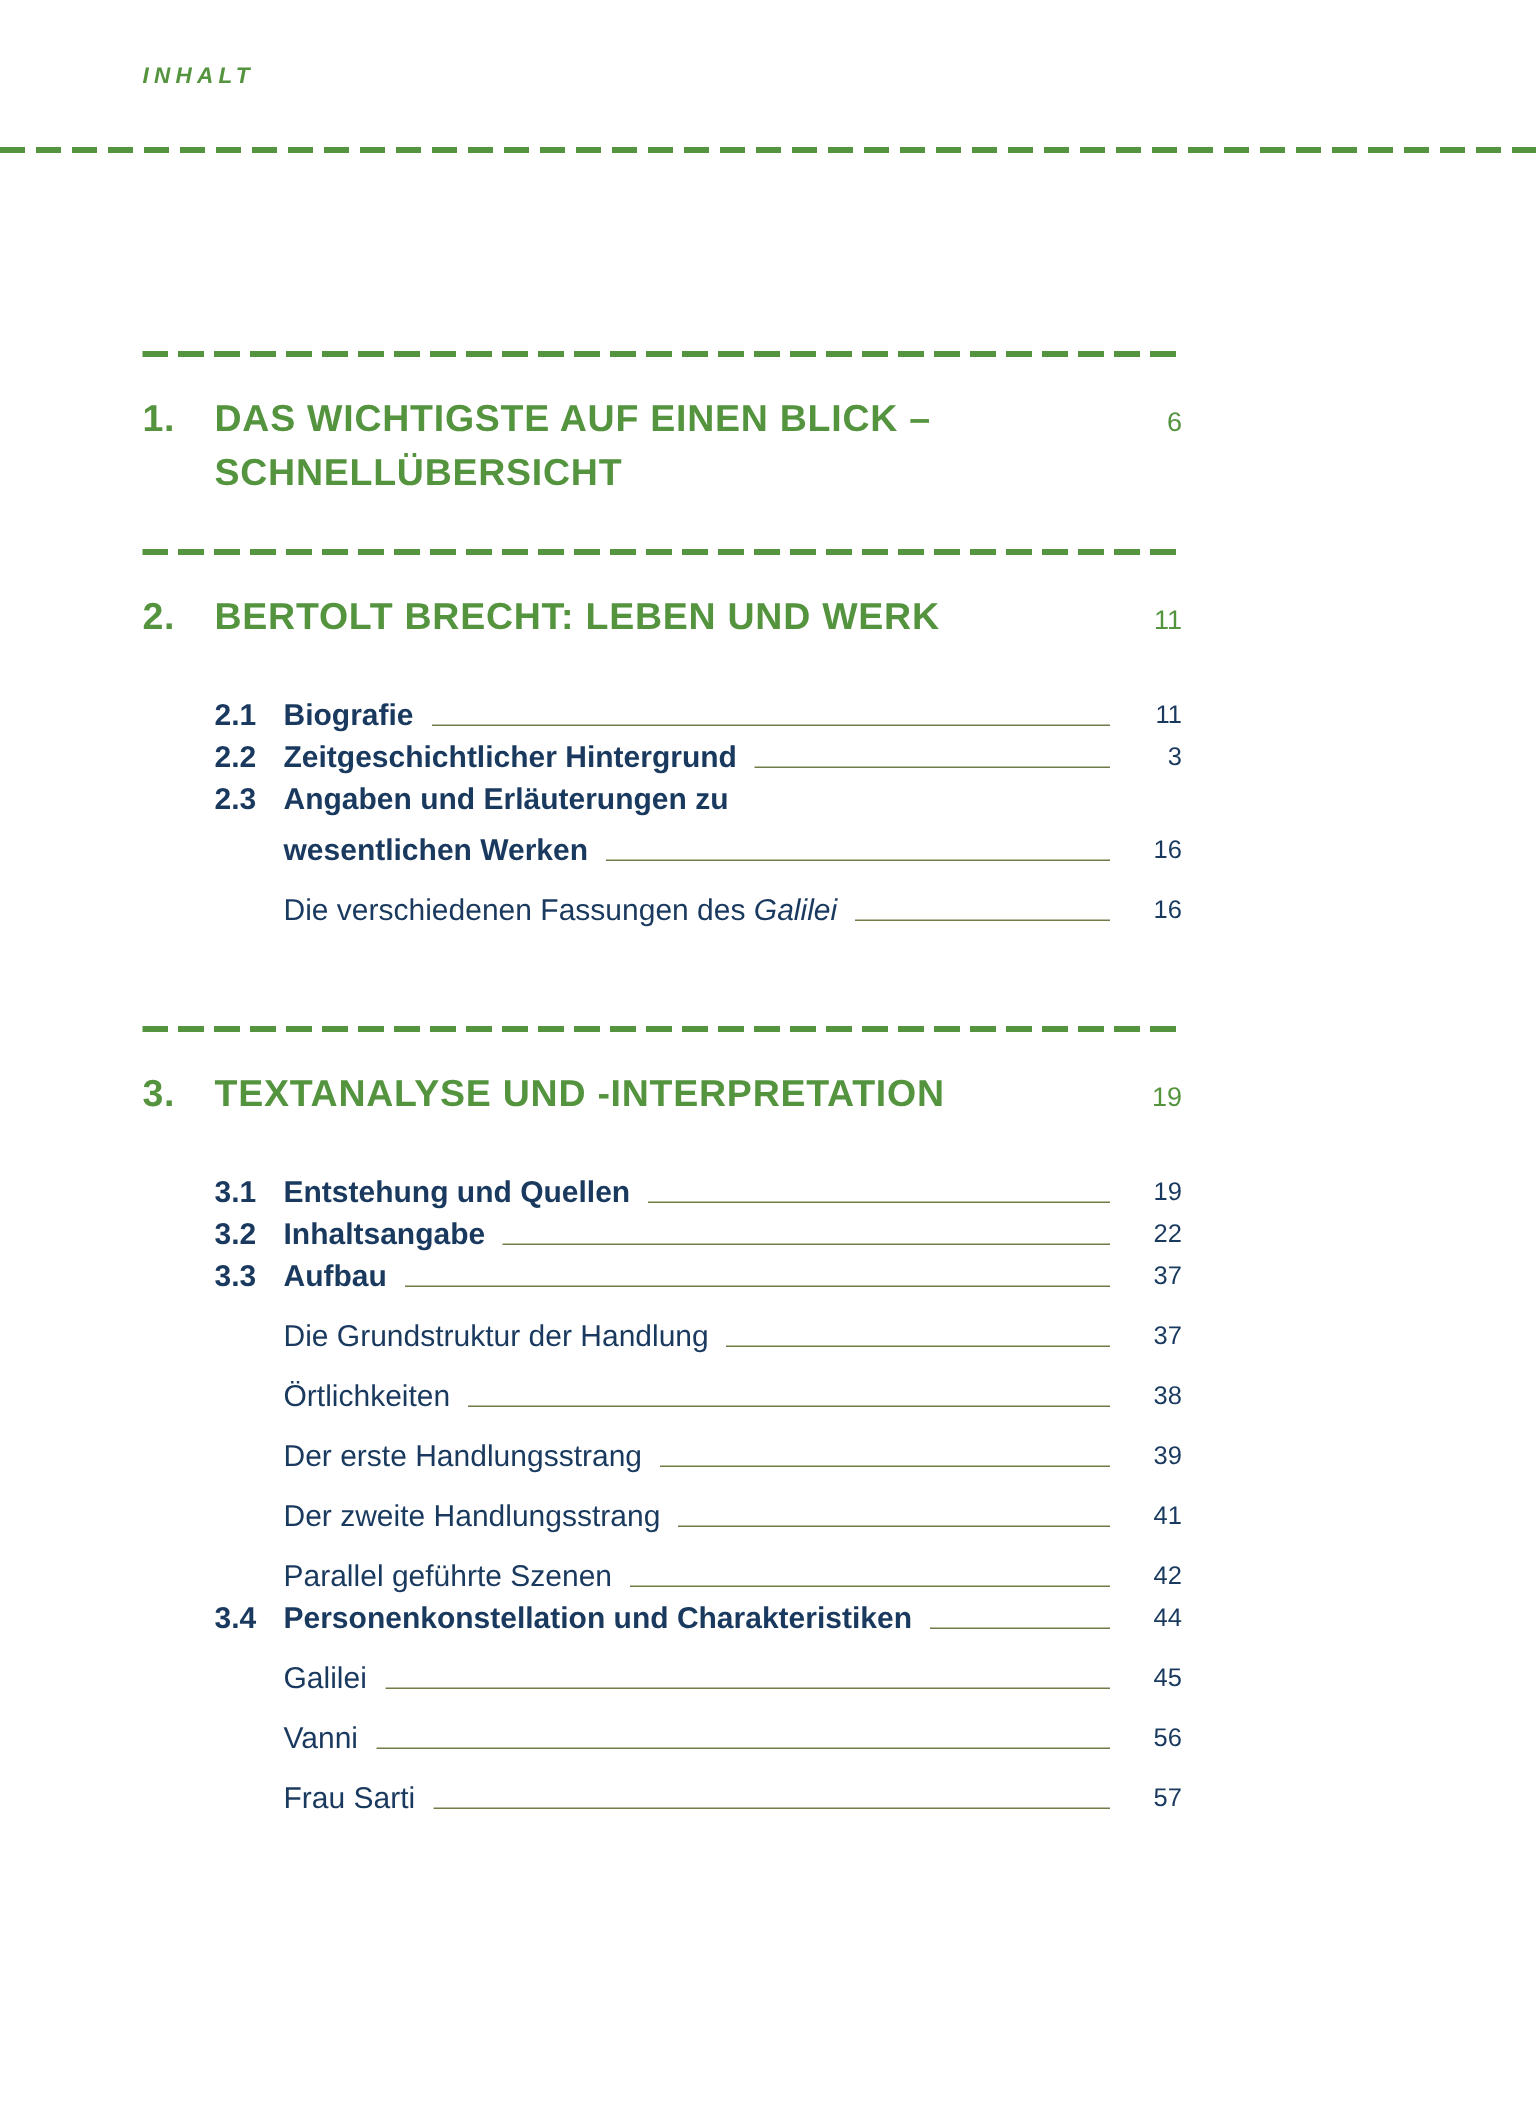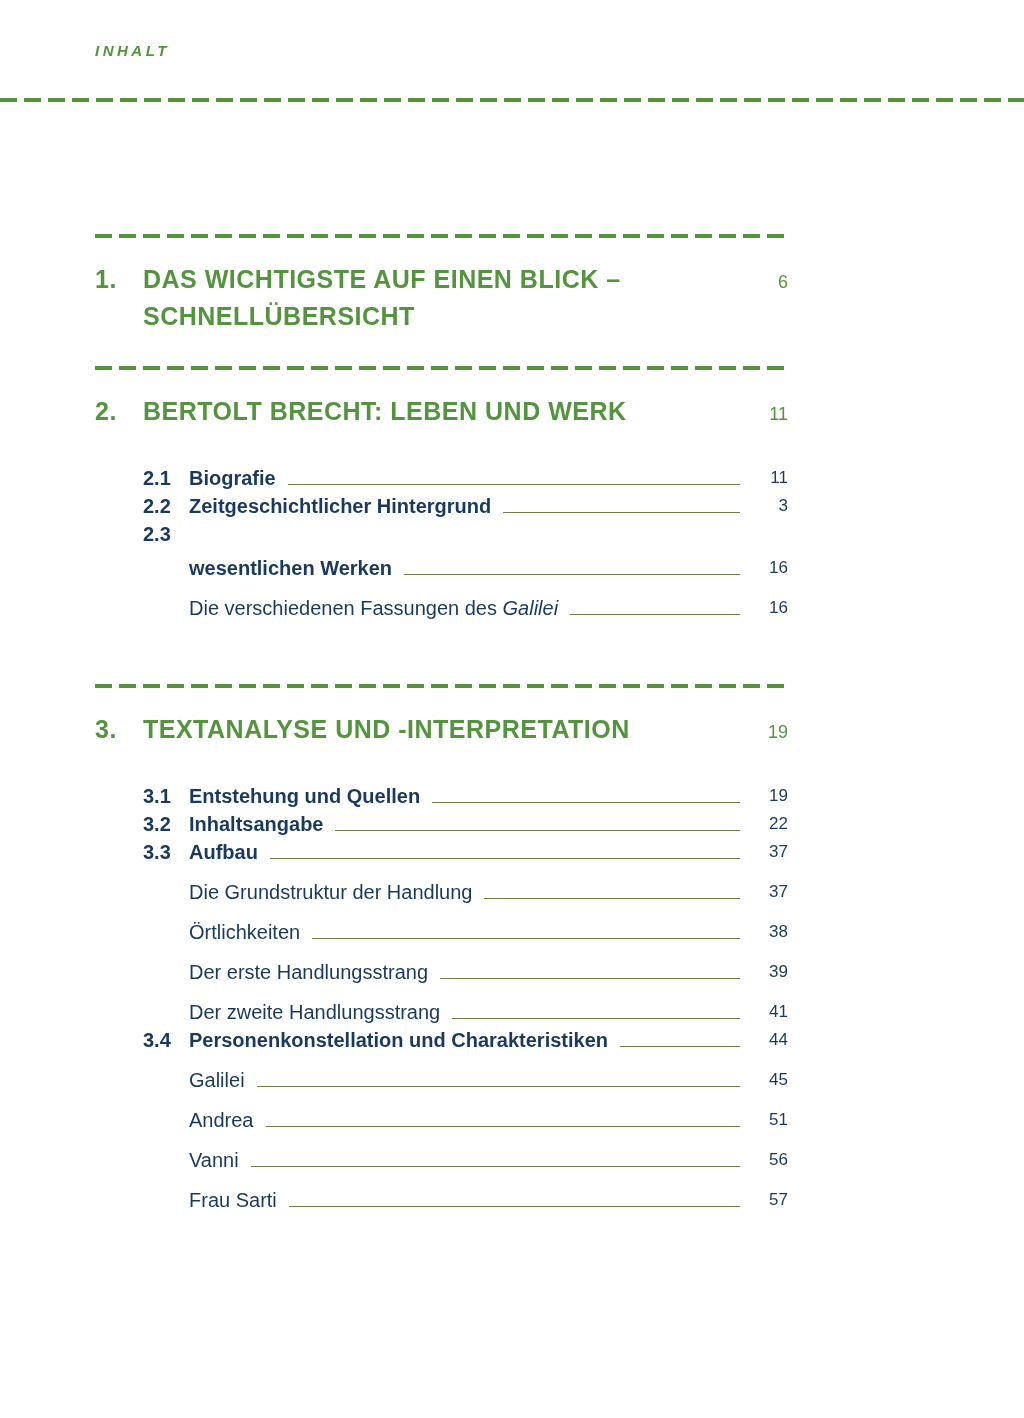--- a/index.html
+++ b/index.html
@@ -82,20 +82,21 @@
           <div class="row bold">
             <span class="e-num">2.2</span>
             <span class="e-title"><span>Zeitgeschichtlicher Hintergrund</span></span>
             <span class="leader"></span>
             <span class="e-page">3</span>
           </div>
         </div>
         <div class="entry b">
           <div class="row bold">
             <span class="e-num">2.3</span>
+            <span class="e-title"><span>Angaben und Erläuterungen zu</span></span>
           </div>
           <div class="row bold">
             <span class="e-num"></span>
             <span class="e-title"><span>wesentlichen Werken</span></span>
             <span class="leader"></span>
             <span class="e-page">16</span>
           </div>
         </div>
         <div class="entry r">
           <div class="row">
@@ -167,42 +168,42 @@
           </div>
         </div>
         <div class="entry r">
           <div class="row">
             <span class="e-num"></span>
             <span class="e-title"><span>Der zweite Handlungsstrang</span></span>
             <span class="leader"></span>
             <span class="e-page">41</span>
           </div>
         </div>
+        <div class="entry r">
+          <div class="row">
+            <span class="e-num"></span>
+            <span class="e-title"><span>Parallel geführte Szenen</span></span>
+            <span class="leader"></span>
+            <span class="e-page">42</span>
+          </div>
+        </div>
         <div class="entry b">
           <div class="row bold">
             <span class="e-num">3.4</span>
             <span class="e-title"><span>Personenkonstellation und Charakteristiken</span></span>
             <span class="leader"></span>
             <span class="e-page">44</span>
           </div>
         </div>
         <div class="entry r">
           <div class="row">
             <span class="e-num"></span>
             <span class="e-title"><span>Galilei</span></span>
             <span class="leader"></span>
             <span class="e-page">45</span>
-          </div>
-        </div>
-        <div class="entry r">
-          <div class="row">
-            <span class="e-num"></span>
-            <span class="e-title"><span>Andrea</span></span>
-            <span class="leader"></span>
-            <span class="e-page">51</span>
           </div>
         </div>
         <div class="entry r">
           <div class="row">
             <span class="e-num"></span>
             <span class="e-title"><span>Vanni</span></span>
             <span class="leader"></span>
             <span class="e-page">56</span>
           </div>
         </div>

